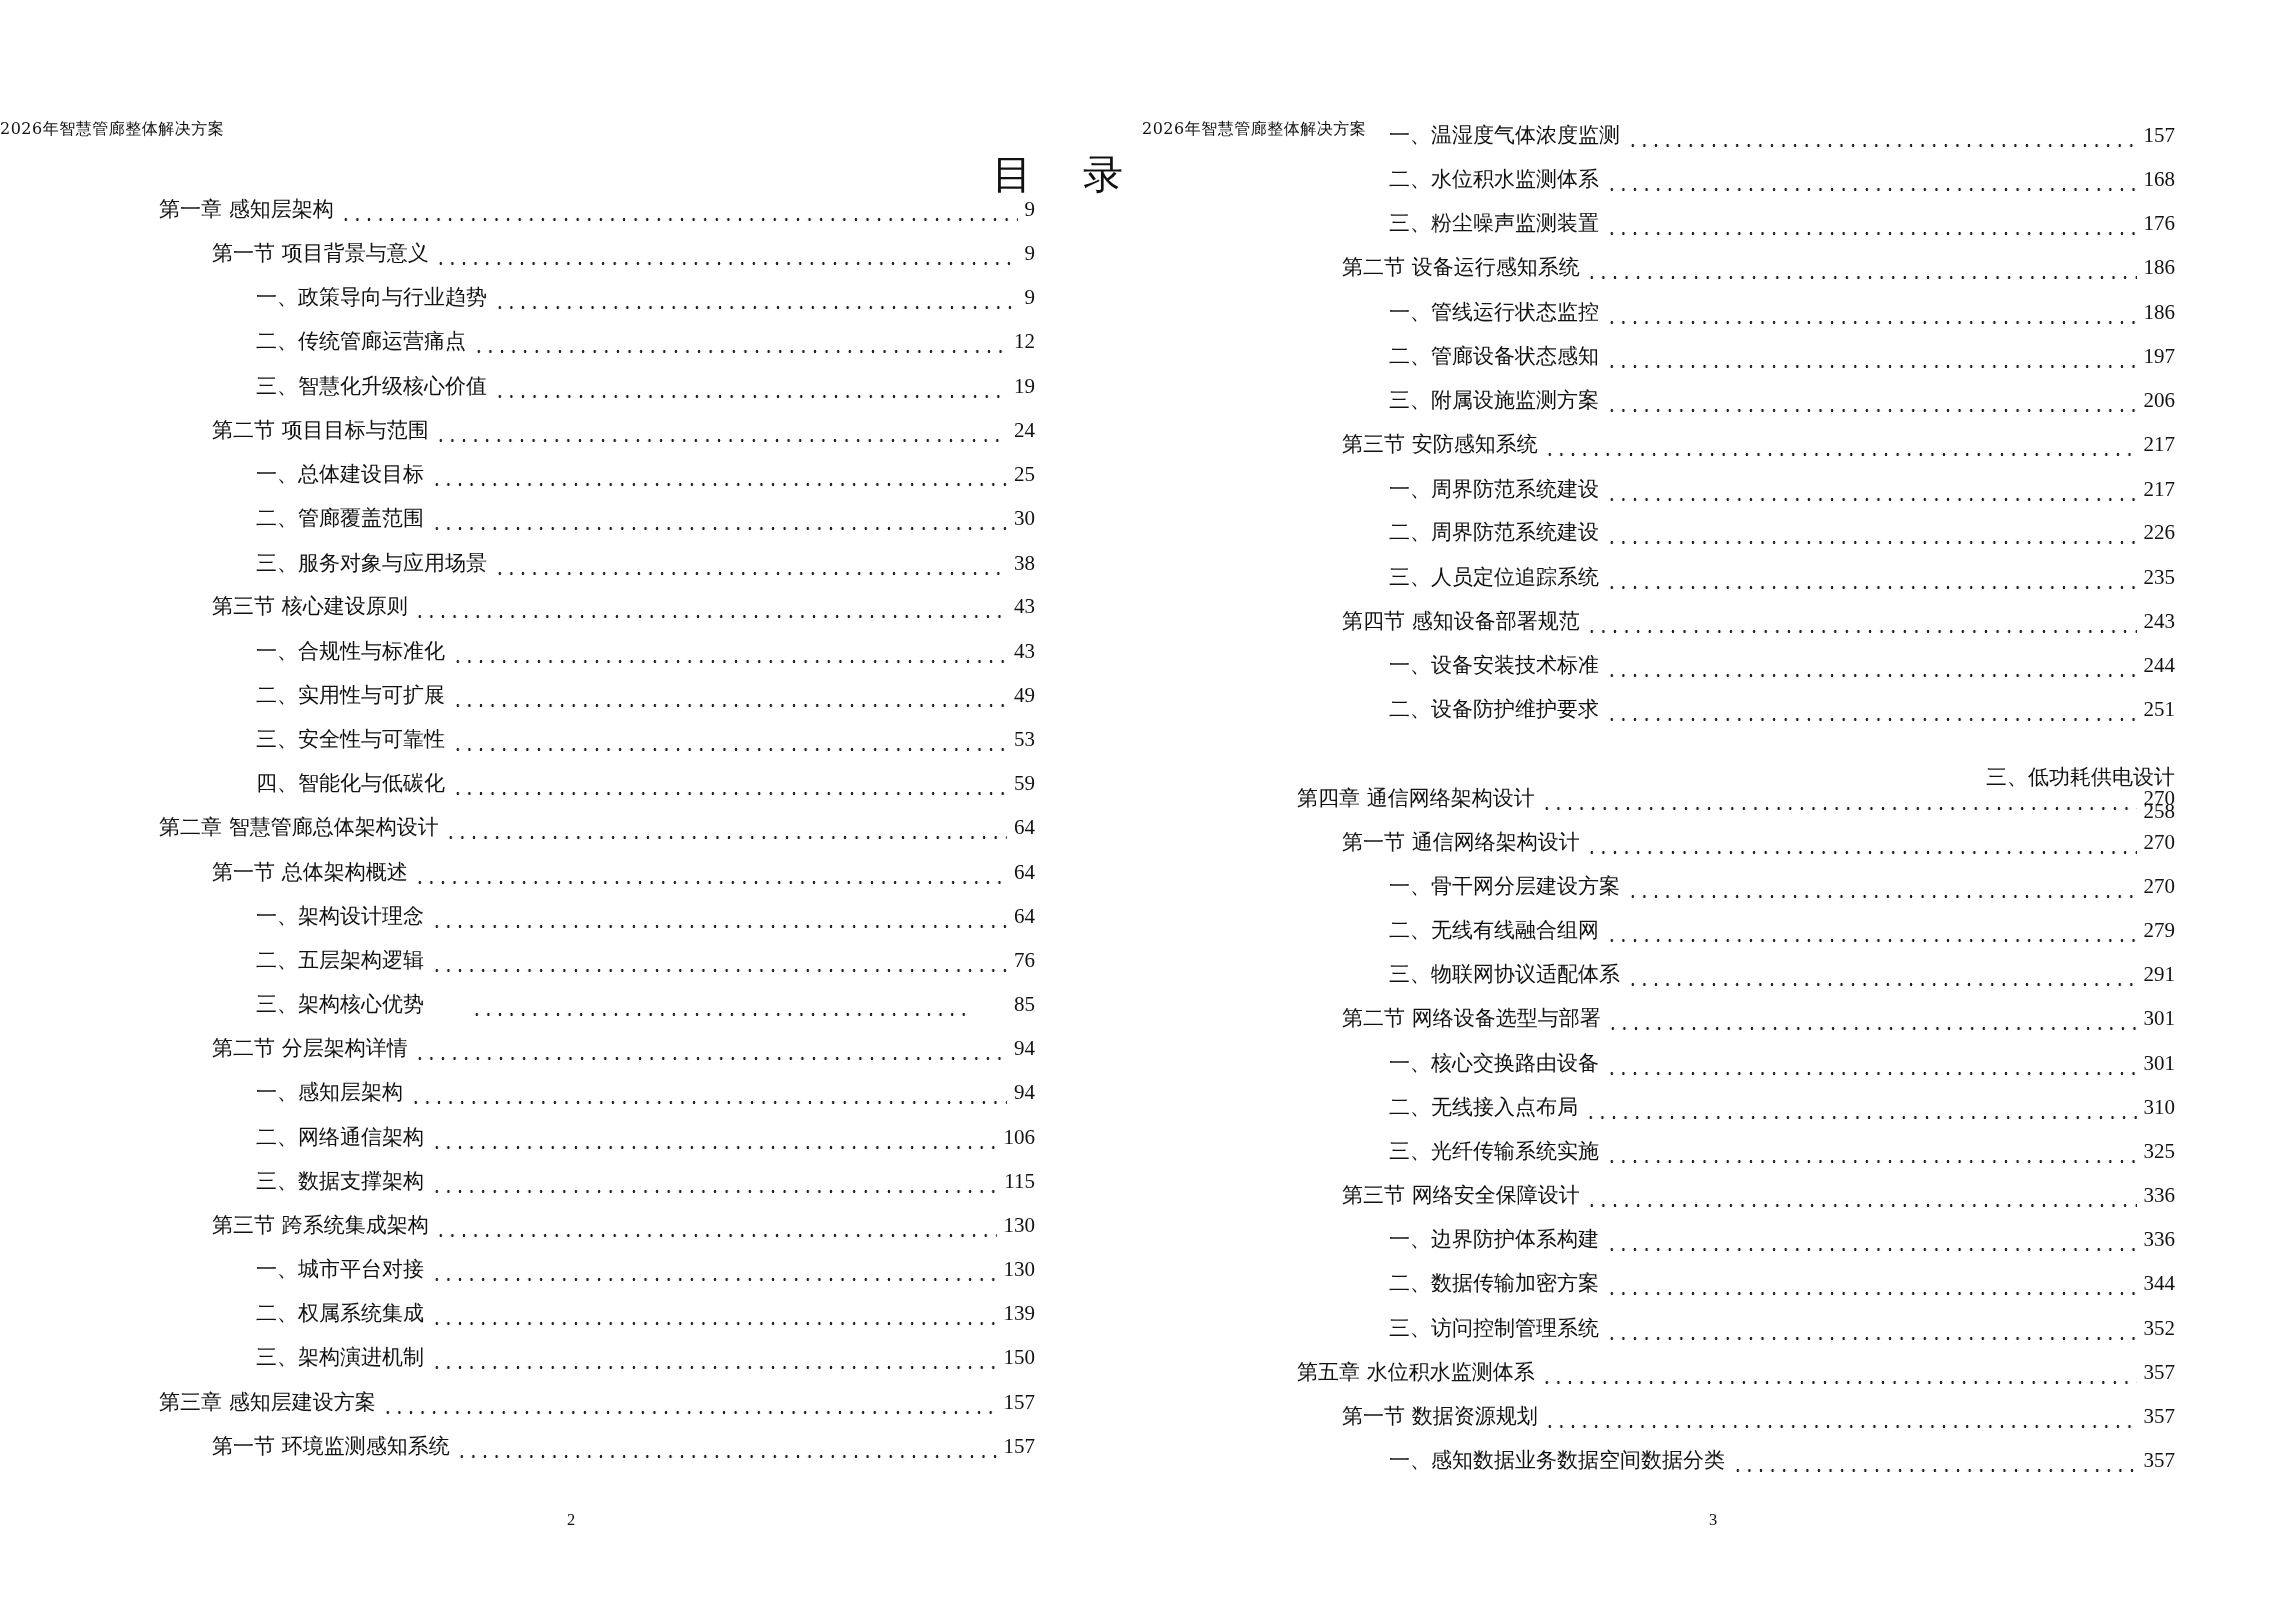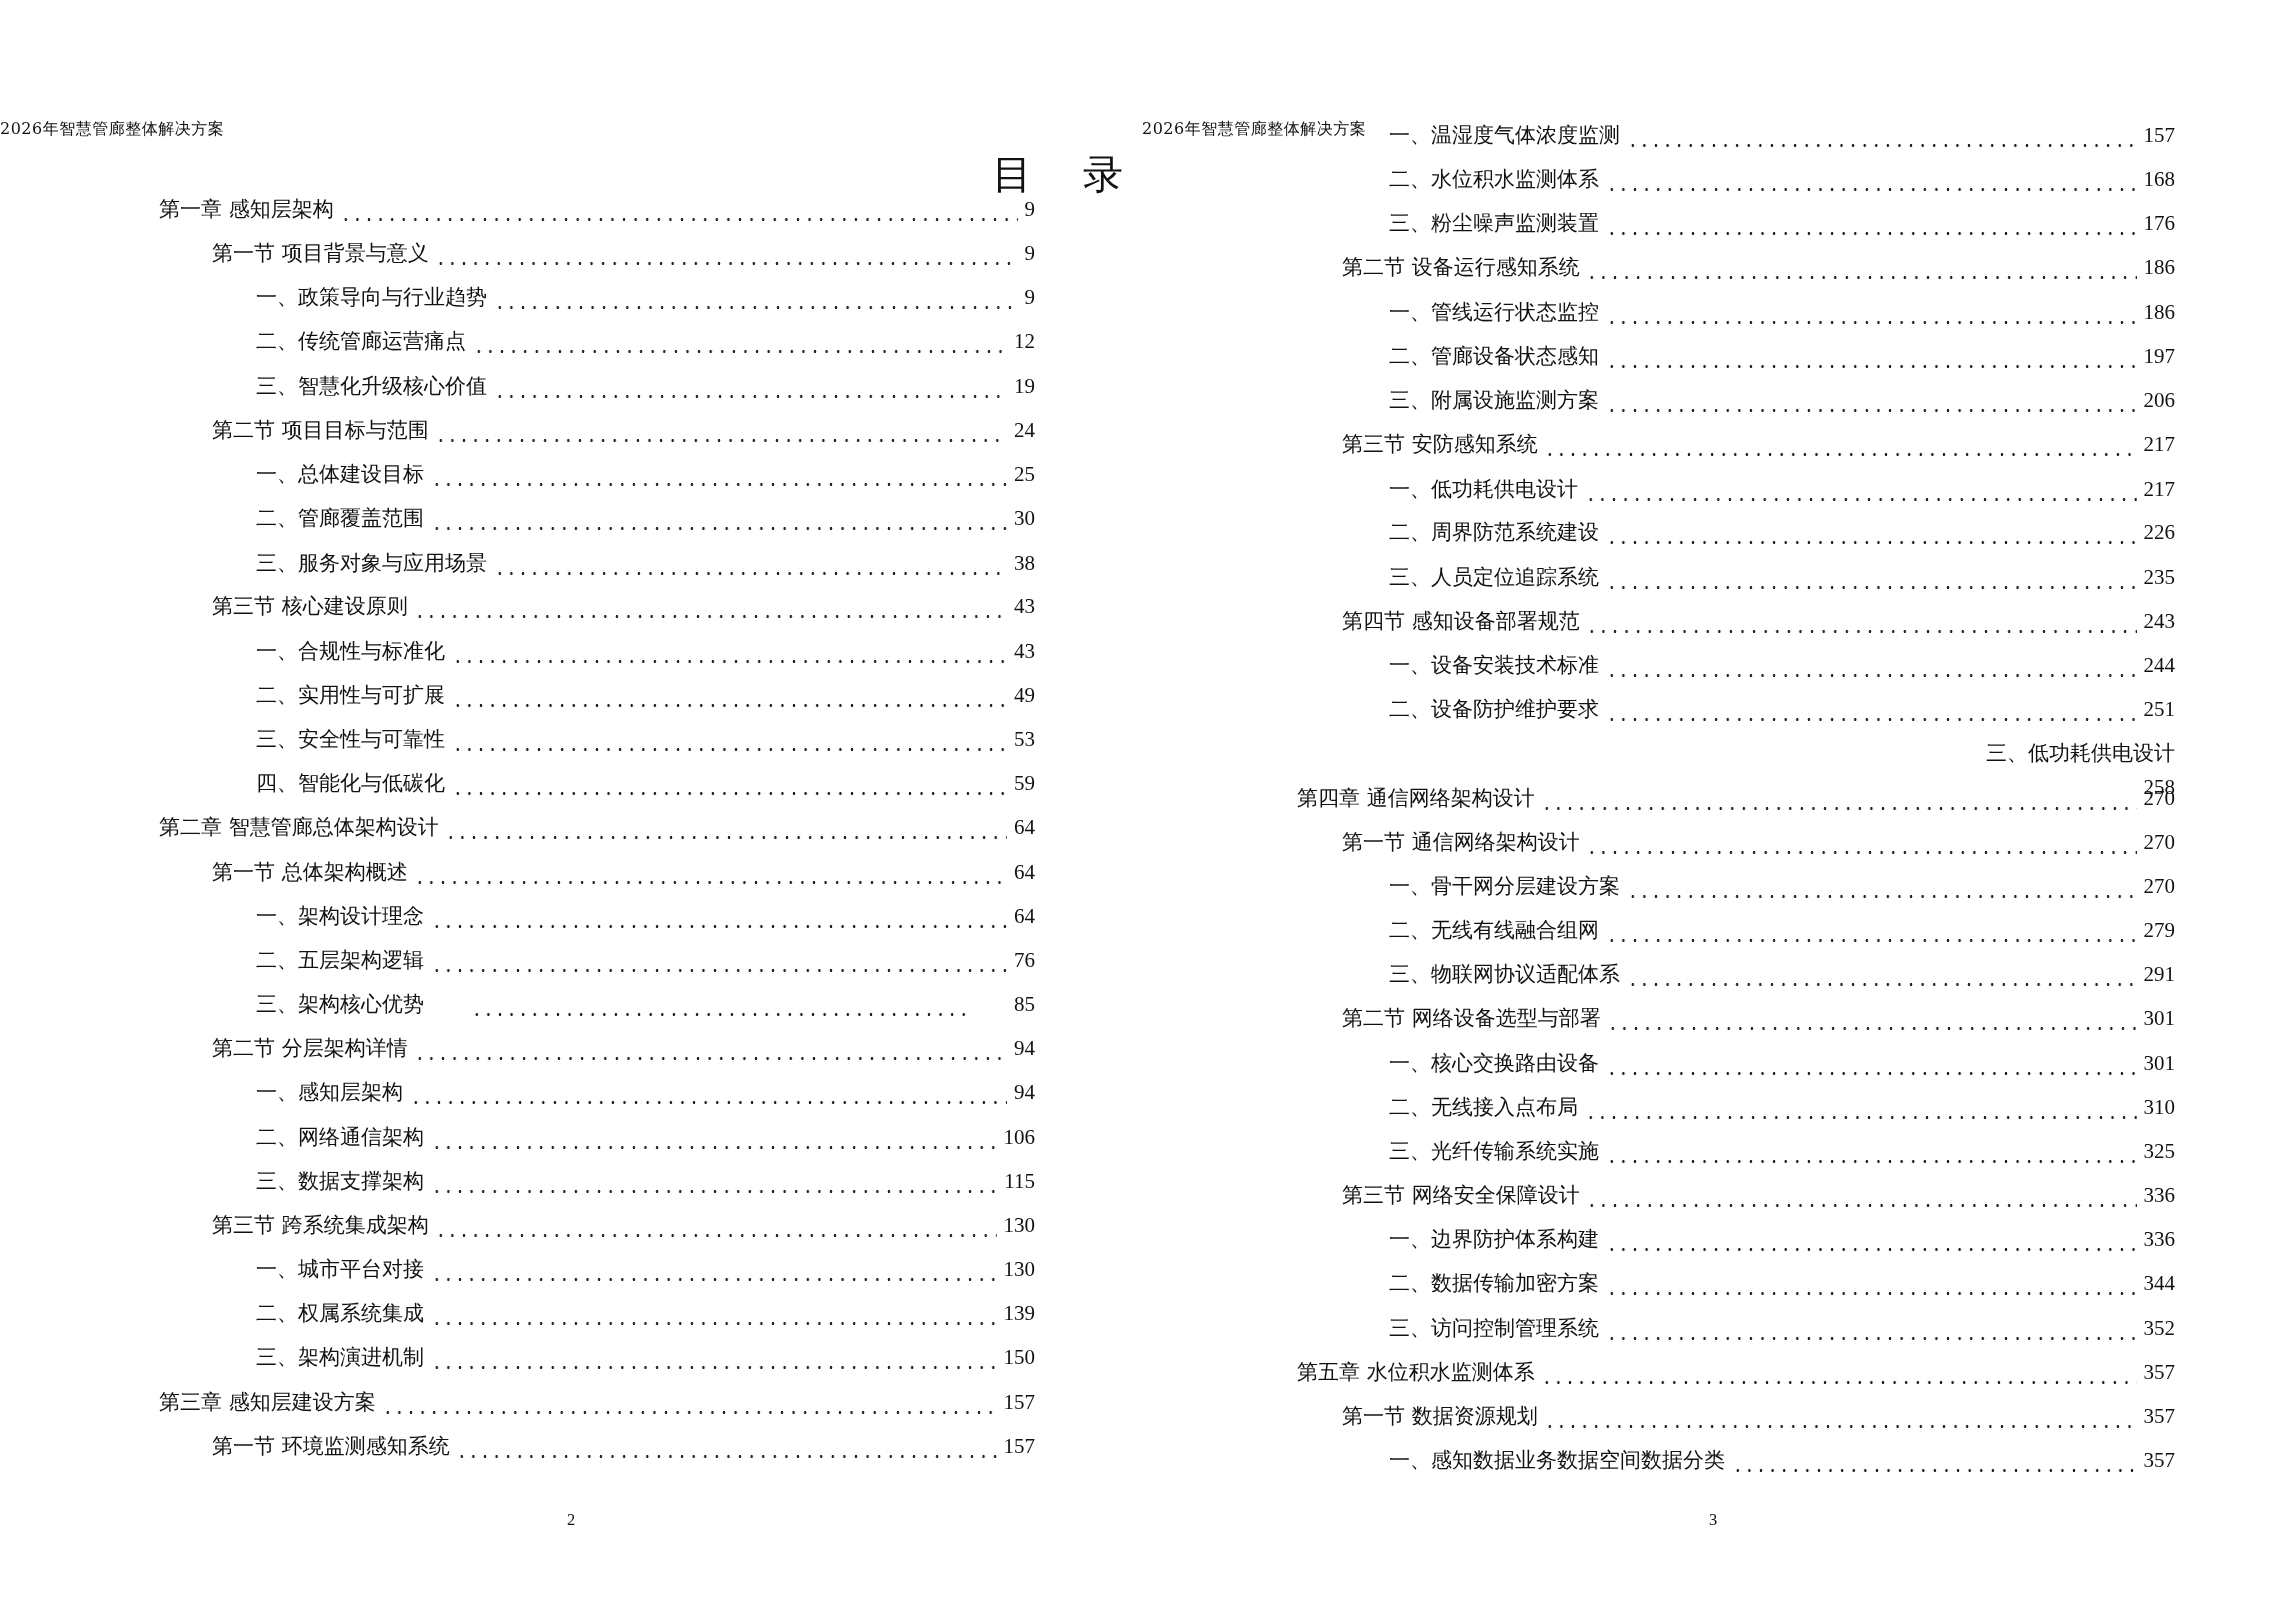--- a/index.html
+++ b/index.html
@@ -12,21 +12,21 @@
                     font-size: 16px; letter-spacing: 0.5px; margin-top: 40px; }
   .toc-title { position: absolute; top: 120px; left: 0; width: 100%; text-align: right;
                font-size: 40px; letter-spacing: 19px; text-indent: 19px; font-weight: normal; }
   .toc-list { position: absolute; left: 0; right: 0; }
   .page-left .toc-list { top: 192px; }
   .page-right .toc-list { top: 118px; }
   .entry { position: absolute; height: 34px; display: flex; align-items: flex-end;
            font-size: 21px; line-height: 34px; white-space: nowrap; }
   .page-left .entry { right: 107px; }
   .page-right .entry { right: 109px; }
-  .entry .label { flex: 0 0 auto; }
+  .entry .label { flex: 0 0 auto; margin-top: 24px; }
   .entry .dots { flex: 1 1 auto; overflow: hidden; margin: 0 6.7px; height: 34px;
                  background-image: radial-gradient(circle, #222 1.3px, transparent 1.5px);
                  background-size: 11.6px 6.7px; background-repeat: repeat-x;
                  background-position: left 24px; }
   .entry .num { flex: 0 0 auto; font-family: "Liberation Serif", "DejaVu Serif", serif; }
   .page-number { position: absolute; top: 1510px; left: 0; width: 100%; text-align: center;
                  font-size: 16.4px; font-family: "Liberation Serif", serif; }
 </style>
 </head>
 <body>
@@ -221,21 +221,21 @@
         <span class="label">三、附属设施监测方案</span>
         <span class="dots"></span>
         <span class="num">206</span>
       </div>
       <div class="entry lvl-2" style="top: 309px; left: 200px;">
         <span class="label">第三节  安防感知系统</span>
         <span class="dots"></span>
         <span class="num">217</span>
       </div>
       <div class="entry lvl-3" style="top: 354px; left: 247px;">
-        <span class="label">一、低功耗供电设计</span>
+        <span class="label">一、周界防范系统建设</span>
         <span class="dots"></span>
         <span class="num">217</span>
       </div>
       <div class="entry lvl-3" style="top: 397px; left: 247px;">
         <span class="label">二、周界防范系统建设</span>
         <span class="dots"></span>
         <span class="num">226</span>
       </div>
       <div class="entry lvl-3" style="top: 442px; left: 247px;">
         <span class="label">三、人员定位追踪系统</span>

